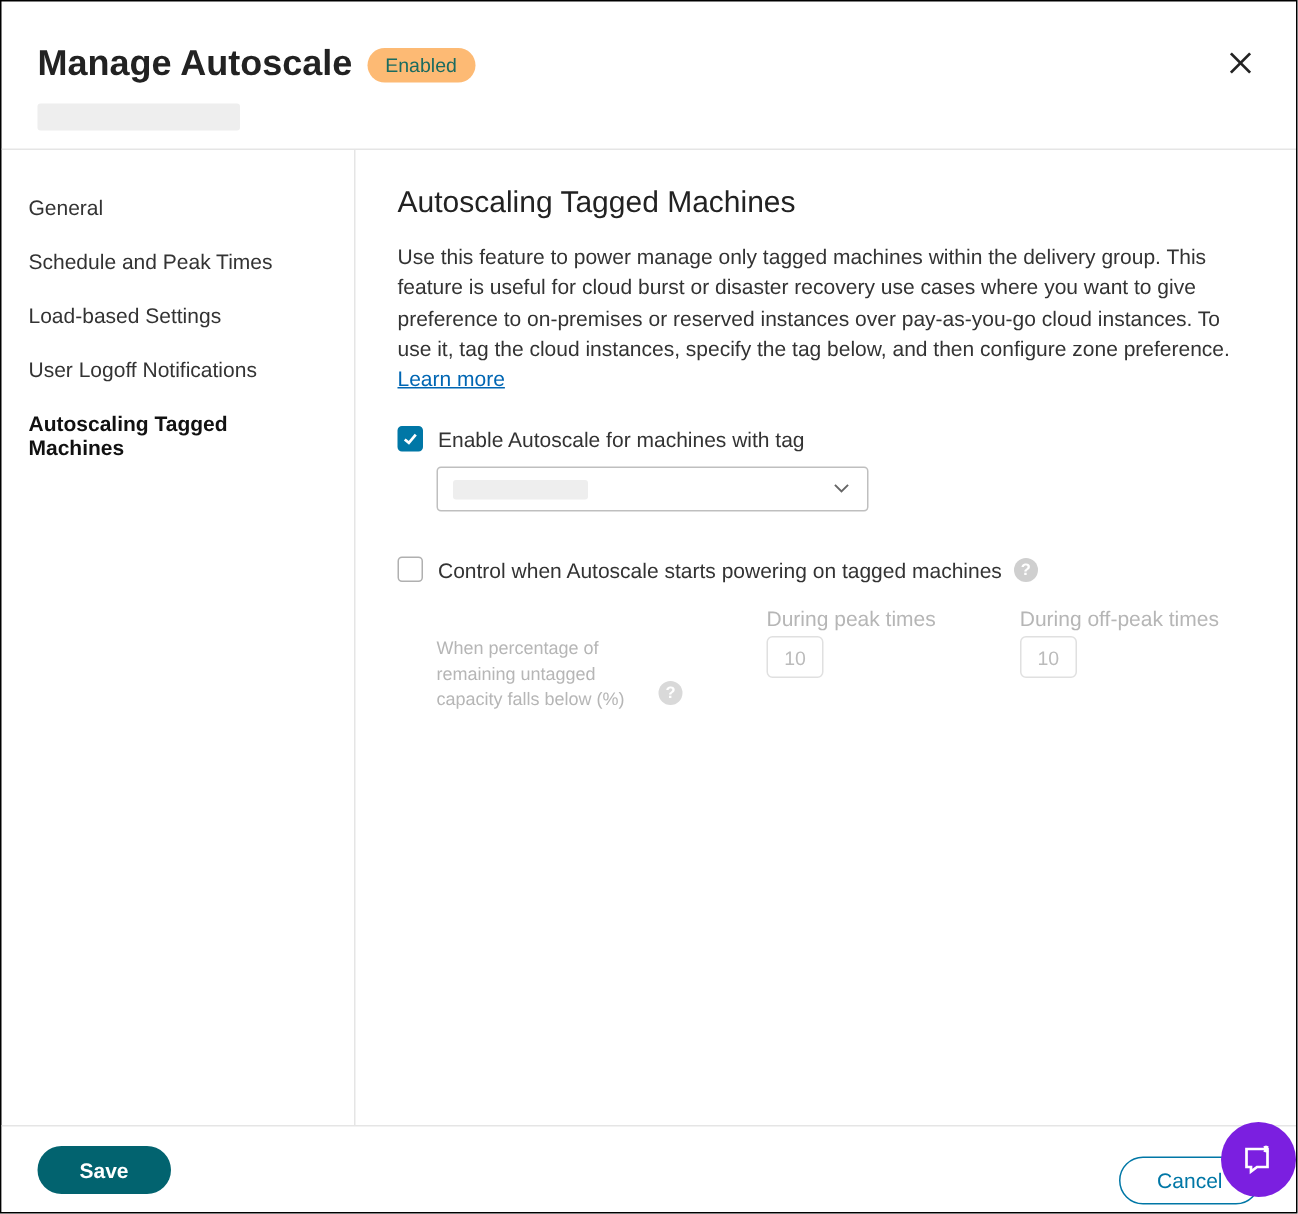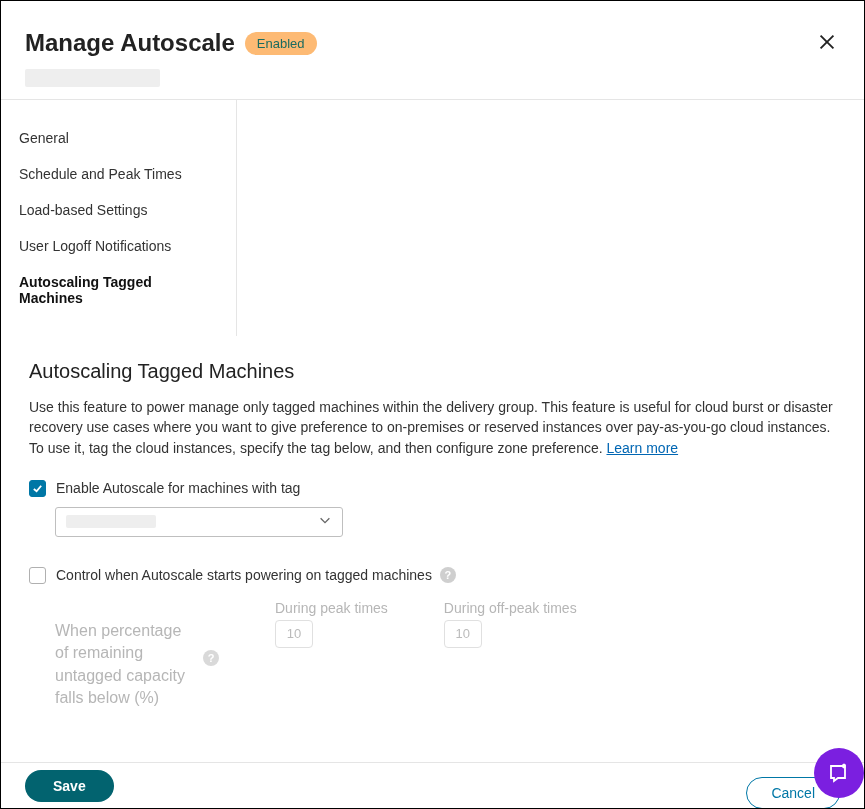--- a/index.html
+++ b/index.html
@@ -51,21 +51,20 @@
     background: #eee;
     border-radius: 2px;
   }
   .divider {
     border-top: 1px solid #e5e5e5;
     margin-top: 6px;
   }
   .body-row {
     display: flex;
     height: 660px;
-    flex-direction: column;
   }
   .sidebar {
     width: 236px;
     border-right: 1px solid #e5e5e5;
     padding: 20px 16px;
   }
   .sidebar-item {
     padding: 10px 2px;
     font-size: 14px;
     color: #333;
@@ -169,21 +168,21 @@
   .disabled-block {
     color: #b6b6b6;
     display: flex;
     margin-top: 16px;
     margin-left: 26px;
     gap: 56px;
     align-items: flex-start;
   }
   .disabled-label {
     width: 140px;
-    font-size: 16px;
+    font-size: 12px;
     line-height: 1.4;
     display: inline-block;
   }
   .col-group .col-head {
     font-size: 14px;
     margin-bottom: 4px;
   }
   .small-input {
     width: 38px;
     height: 28px;
@@ -191,21 +190,21 @@
     border-radius: 4px;
     text-align: center;
     font-size: 13px;
     color: #bbb;
     background: #fff;
     padding: 4px 0;
   }
   .footer {
     position: absolute;
     left: 0; right: 0; bottom: 0;
-    height: 46px;
+    height: 58px;
     border-top: 1px solid #e5e5e5;
     display: flex;
     align-items: center;
     justify-content: space-between;
     padding: 0 24px;
     background: #fff;
   }
   .btn-save {
     background: #02636f;
     color: #fff;

